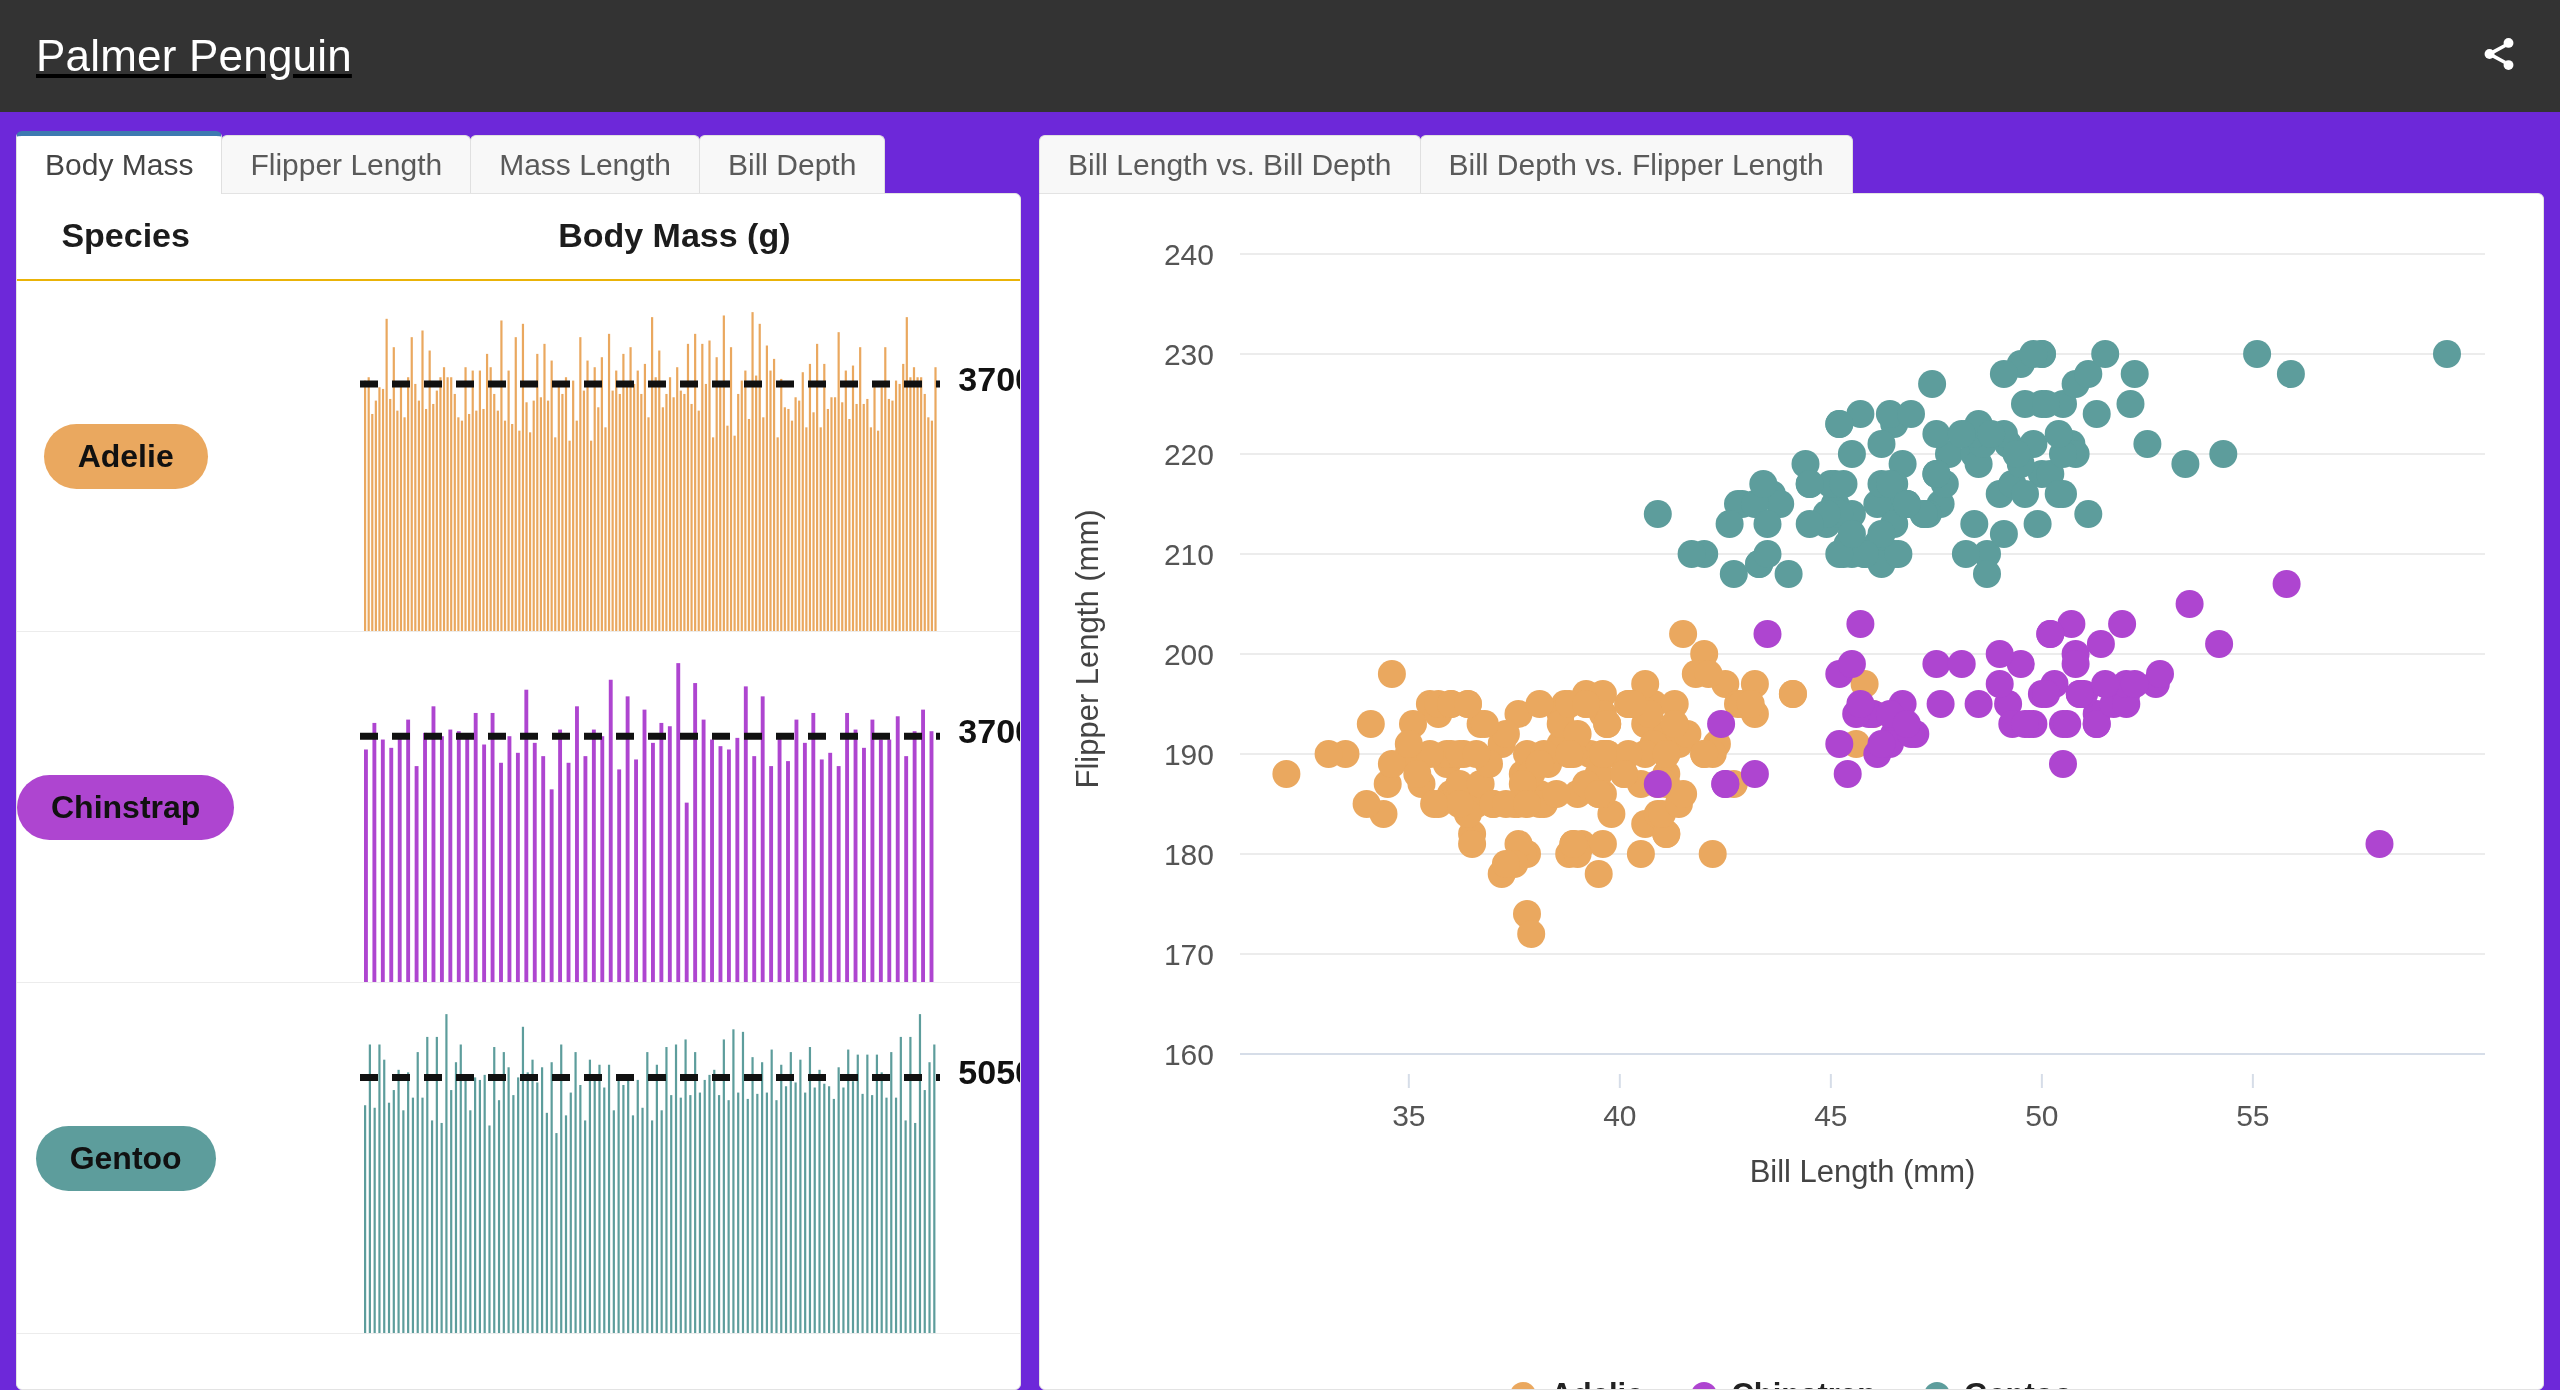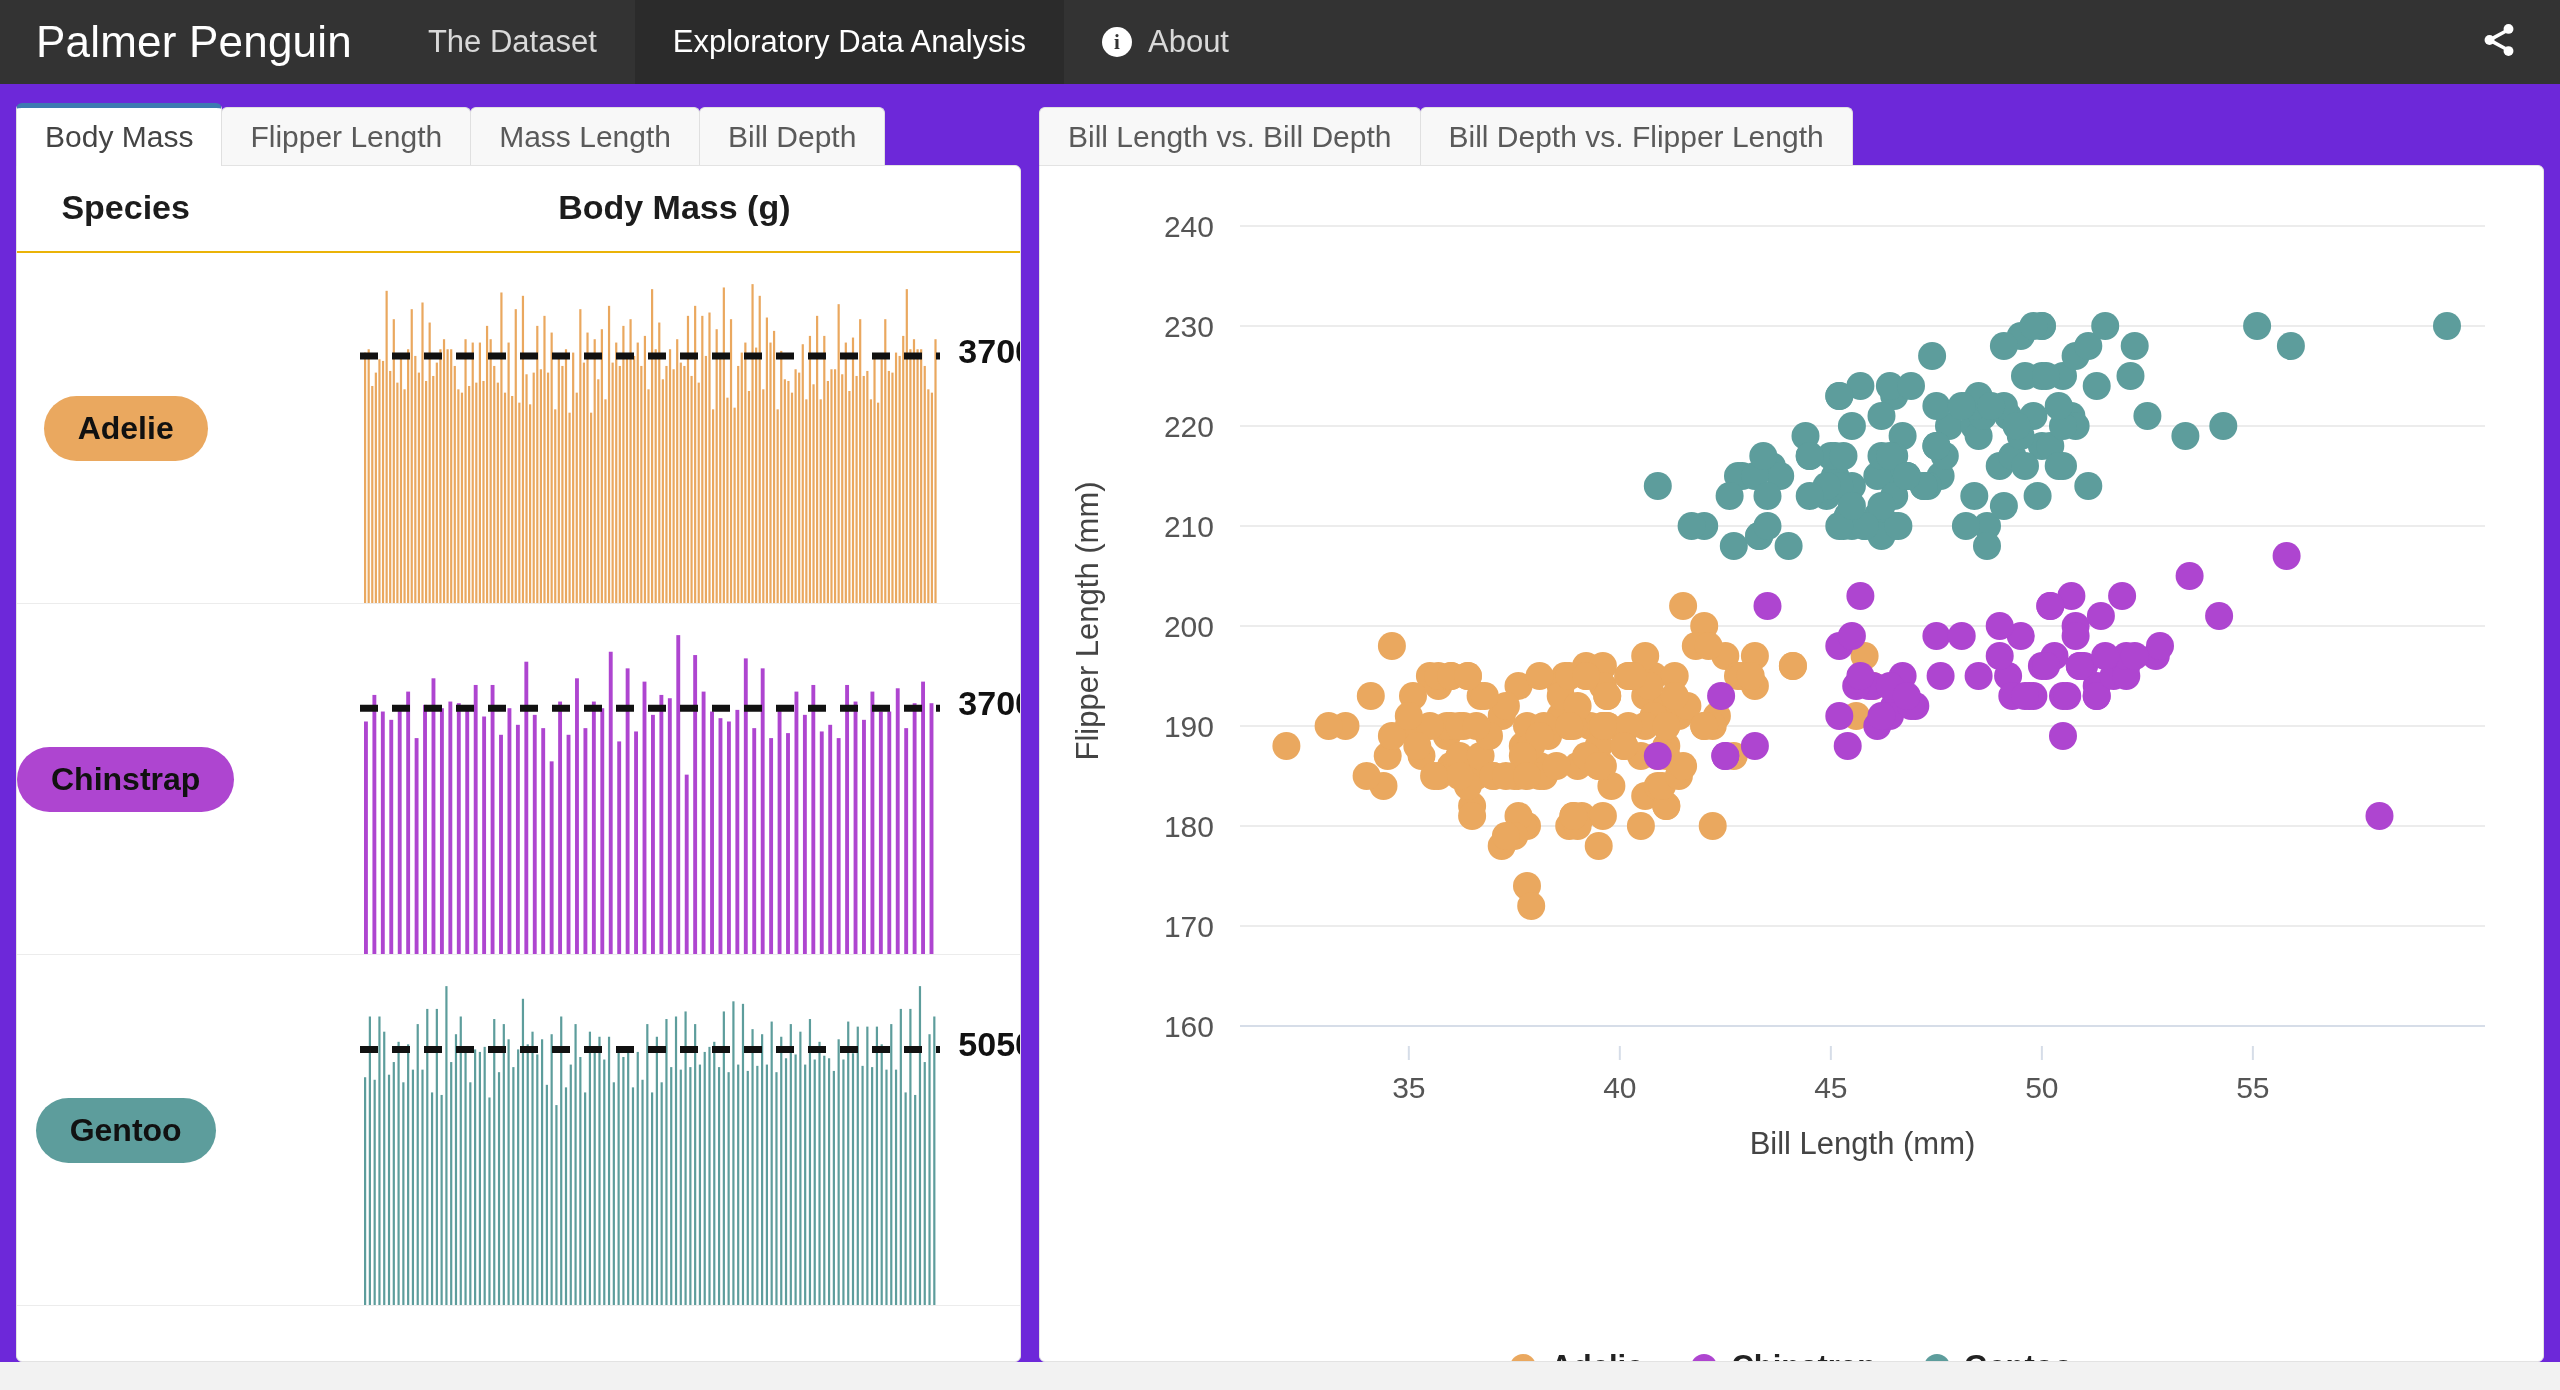--- a/index.html
+++ b/index.html
@@ -5,25 +5,26 @@
   * { box-sizing: border-box; margin: 0; padding: 0; }
   html, body {
     width: 2560px; height: 1390px;
     background: #f2f2f2;
     font-family: "Liberation Sans", sans-serif;
     overflow: hidden;
   }
 
   
   .navbar {
-    height: 84px;
+    height: 112px;
     background: #333333;
     display: flex;
     align-items: stretch;
     position: relative;
+    text-decoration: underline;
   }
   .brand {
     display: flex; align-items: center;
     padding: 0 38px 0 36px;
     color: #ffffff;
     font-size: 44px;
     font-weight: 400;
     letter-spacing: 0.2px;
     white-space: nowrap;
   }
@@ -141,34 +142,20 @@
   }
   .legend-item { display: flex; align-items: center; gap: 14px; }
   .legend-dot { width: 26px; height: 26px; border-radius: 50%; display: block; }
   .legend-label { font-size: 31px; font-weight: bold; color: #222; }
 </style>
 </head>
 <body>
 
 <div class="navbar">
   <div class="brand">Palmer Penguin</div>
-  <div class="nav-items" id="navItems">
-      <div class="nav-item">
-        <span>The Dataset</span>
-      </div>
-      <div class="nav-item active">
-        <span>Exploratory Data Analysis</span>
-      </div>
-      <div class="nav-item">
-        <span class="ico">
-          <span class="info-circle">i</span>
-        </span>
-        <span>About</span>
-      </div>
-    </div>
   <div class="nav-right">
     <span>
       <svg width="38" height="38" viewBox="0 0 24 24" fill="#ffffff">
         <circle cx="18" cy="5" r="3.1"></circle>
           <circle cx="6" cy="12" r="3.1"></circle>
           <circle cx="18" cy="19" r="3.1"></circle>
         <path d="M8.2 10.8 L15.9 6.6 M8.2 13.2 L15.9 17.4" stroke="#ffffff" stroke-width="2.2" fill="none"></path>
       </svg>
     </span>
   </div>

